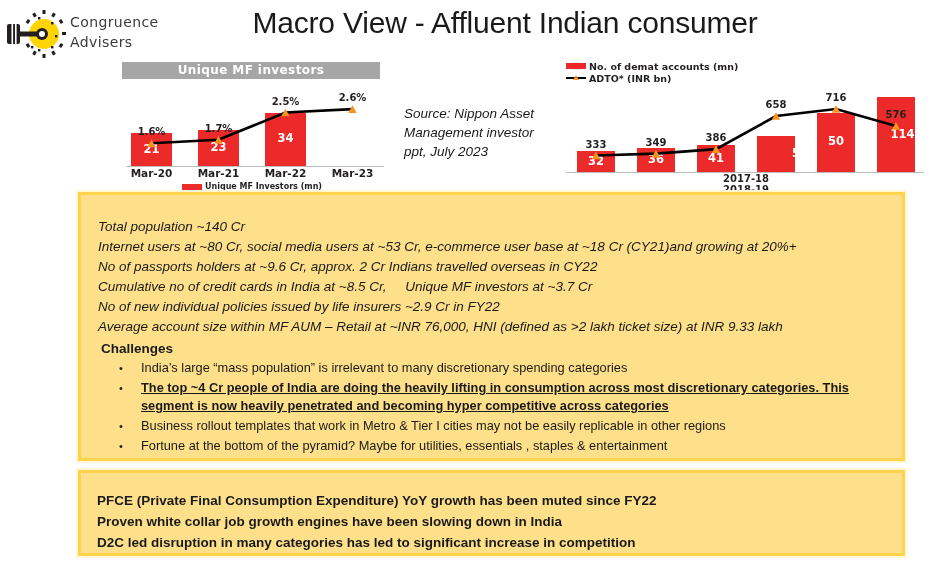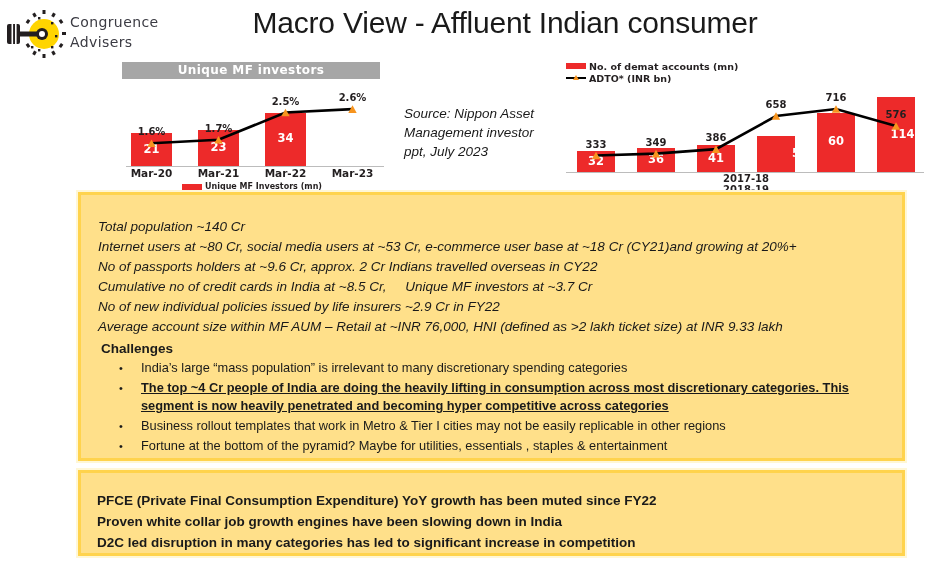--- a/index.html
+++ b/index.html
@@ -228,21 +228,21 @@
         <div class="bar" style="left: 71.4px; width: 37.2px; bottom: 0px; height: 23.625px; background: rgb(237, 42, 42);">
           <div class="bar-val" style="top: 3.8125px;">36</div>
         </div>
         <div class="bar" style="left: 131.4px; width: 37.2px; bottom: 0px; height: 26.9062px; background: rgb(237, 42, 42);">
           <div class="bar-val" style="top: 5.45312px;">41</div>
         </div>
         <div class="bar" style="left: 191.4px; width: 37.2px; bottom: 0px; height: 36.0938px; background: rgb(237, 42, 42);">
           <div class="bar-val" style="top: 10px; padding-left: 24px;">55</div>
         </div>
         <div class="bar" style="left: 251.4px; width: 37.2px; bottom: 0px; height: 59.0625px; background: rgb(237, 42, 42);">
-          <div class="bar-val" style="top: 21.5312px;">60</div>
+          <div class="bar-val" style="top: 21.5312px;">50</div>
         </div>
         <div class="bar" style="left: 311.4px; width: 37.2px; bottom: 0px; height: 74.8125px; background: rgb(237, 42, 42);">
           <div class="bar-val" style="top: 29.4062px; text-align: right;">114</div>
         </div>
         <svg width="360" height="90" style="position: absolute; left: 0px; top: 0px;">
           <polyline points="30,73.55686274509804 90,71.61176470588235 150,67.11372549019607 210,34.04705882352941 270,26.996078431372553 330,44.015686274509804" fill="none" stroke="#000000" stroke-width="2.6"></polyline>
           <polygon points="25.8,77.33686274509805 34.2,77.33686274509805 30,69.77686274509804" fill="#F7941E"></polygon>
           <polygon points="85.8,75.39176470588235 94.2,75.39176470588235 90,67.83176470588235" fill="#F7941E"></polygon>
           <polygon points="145.8,70.89372549019608 154.2,70.89372549019608 150,63.33372549019607" fill="#F7941E"></polygon>
           <polygon points="205.8,37.82705882352941 214.2,37.82705882352941 210,30.26705882352941" fill="#F7941E"></polygon>

